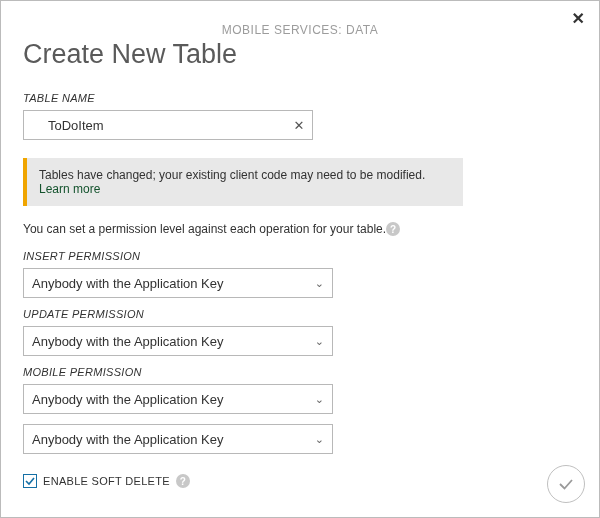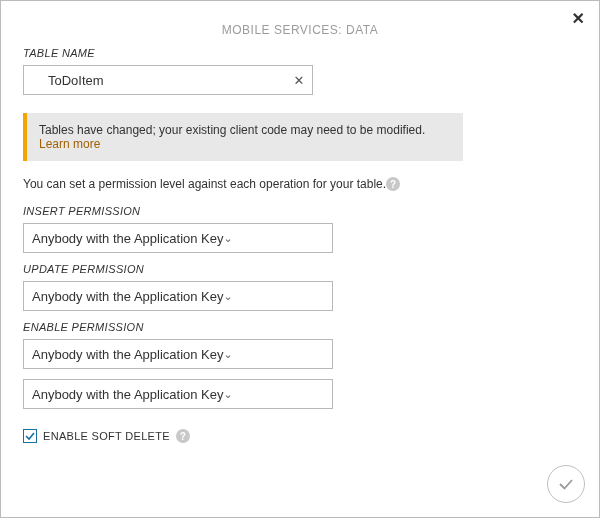--- a/index.html
+++ b/index.html
@@ -75,21 +75,21 @@
   .info-banner {
     width: 440px;
     background: #e8e8e8;
     border-left: 4px solid #f0a500;
     padding: 10px 12px;
     font-size: 12px;
     color: #323232;
     margin-bottom: 16px;
   }
   .info-banner a {
-    color: #a16207;
+    color: #14532d;
     text-decoration: none;
     cursor: pointer;
   }
   .desc-line {
     font-size: 12px;
     color: #323232;
     margin-bottom: 14px;
     display: flex;
     align-items: flex-start;
     gap: 0;
@@ -106,21 +106,21 @@
     justify-content: center;
     cursor: pointer;
   }
   .select-wrap {
     position: relative;
     width: 310px;
     height: 30px;
     border: 1px solid #b8b8b8;
     display: flex;
     align-items: center;
-    justify-content: flex-start;
+    justify-content: space-between;
     padding: 0 8px;
     font-size: 13px;
     color: #323232;
     cursor: pointer;
     margin-bottom: 10px;
   }
   .chevron {
     font-size: 11px;
     color: #666;
   }
@@ -161,20 +161,21 @@
   .confirm-btn svg { display:block; }
 </style>
 </head>
 <body>
 
 <div class="dialog">
 
   <div class="close-x">✕</div>
 
   <div class="subhead">MOBILE SERVICES: DATA</div>
+  <div class="title">Create New Table</div>
 
   <div class="field-label">TABLE NAME</div>
   <div class="text-input-wrap">
     <input class="text-input" type="text" value="ToDoItem" style="">
     <span class="clear-x">✕</span>
   </div>
 
   <div class="info-banner">
     <span>Tables have changed; your existing client code may need to be modified. </span><a>Learn more</a>
   </div>
@@ -189,21 +190,21 @@
     <span>Anybody with the Application Key</span>
     <span class="chevron">⌄</span>
   </div>
 
   <div class="field-label">UPDATE PERMISSION</div>
   <div class="select-wrap">
     <span>Anybody with the Application Key</span>
     <span class="chevron">⌄</span>
   </div>
 
-  <div class="field-label">ENABLE PERMISSION</div>
+  <div class="field-label">MOBILE PERMISSION</div>
   <div class="select-wrap">
     <span>Anybody with the Application Key</span>
     <span class="chevron">⌄</span>
   </div>
 
   <div class="select-wrap">
     <span>Anybody with the Application Key</span>
     <span class="chevron">⌄</span>
   </div>
 

